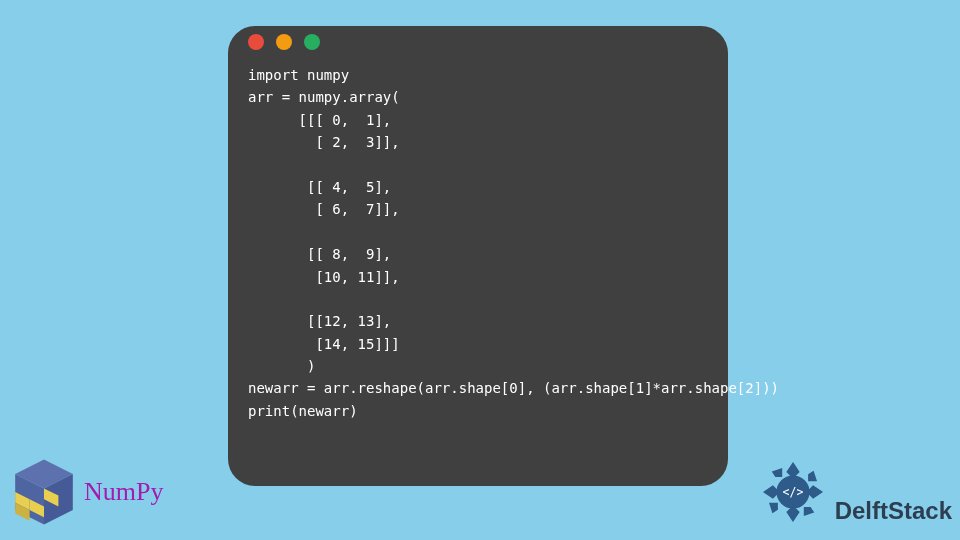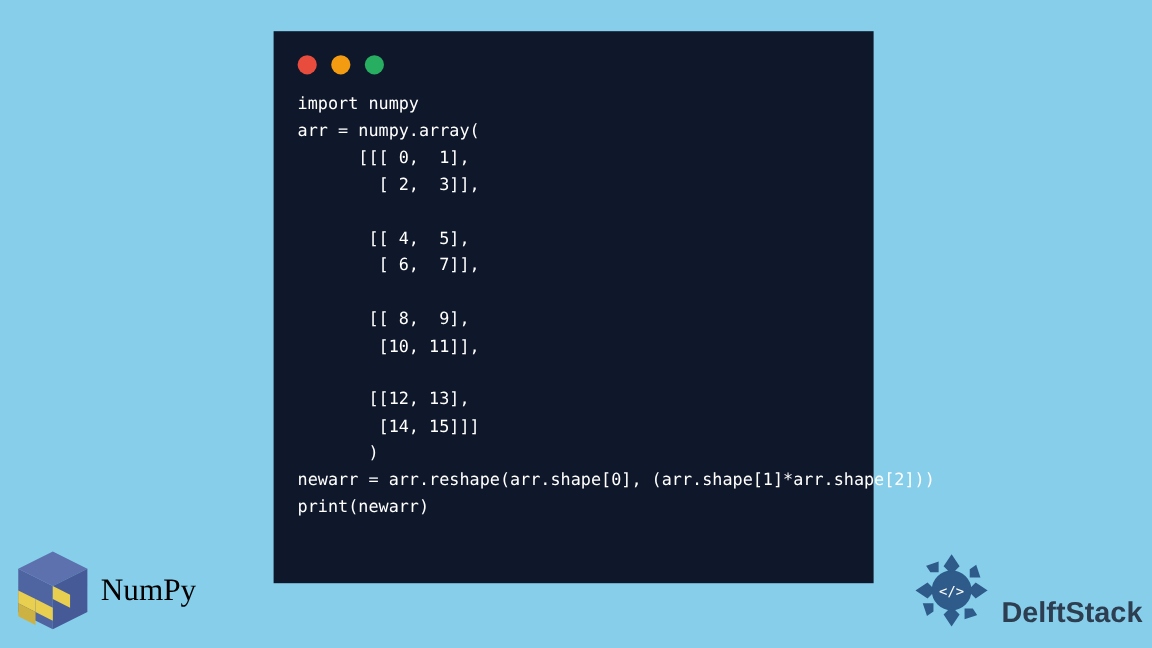--- a/index.html
+++ b/index.html
@@ -10,22 +10,23 @@
       font-family: Arial, sans-serif;
       position: relative;
       overflow: hidden;
     }
     .code-window {
       position: absolute;
       top: 26px;
       left: 228px;
       width: 500px;
       height: 460px;
-      background: #0f172a;
-      padding: 20px 20px;
+      background: #404040;
+      padding: 8px 20px;
+      border-radius: 27px;
     }
     .traffic-lights {
       display: flex;
       gap: 12px;
       margin-bottom: 14px;
     }
     .dot {
       width: 16px;
       height: 16px;
       border-radius: 50%;
@@ -53,21 +54,21 @@
       height: 72px;
       position: relative;
     }
     .numpy-cube svg {
       width: 100%;
       height: 100%;
     }
     .numpy-label {
       font-family: Georgia, serif;
       font-size: 26px;
-      color: #000000;
+      color: #a21caf;
     }
     .delft-section {
       position: absolute;
       right: 8px;
       bottom: 12px;
       display: flex;
       align-items: center;
       gap: 6px;
     }
     .delft-logo {

